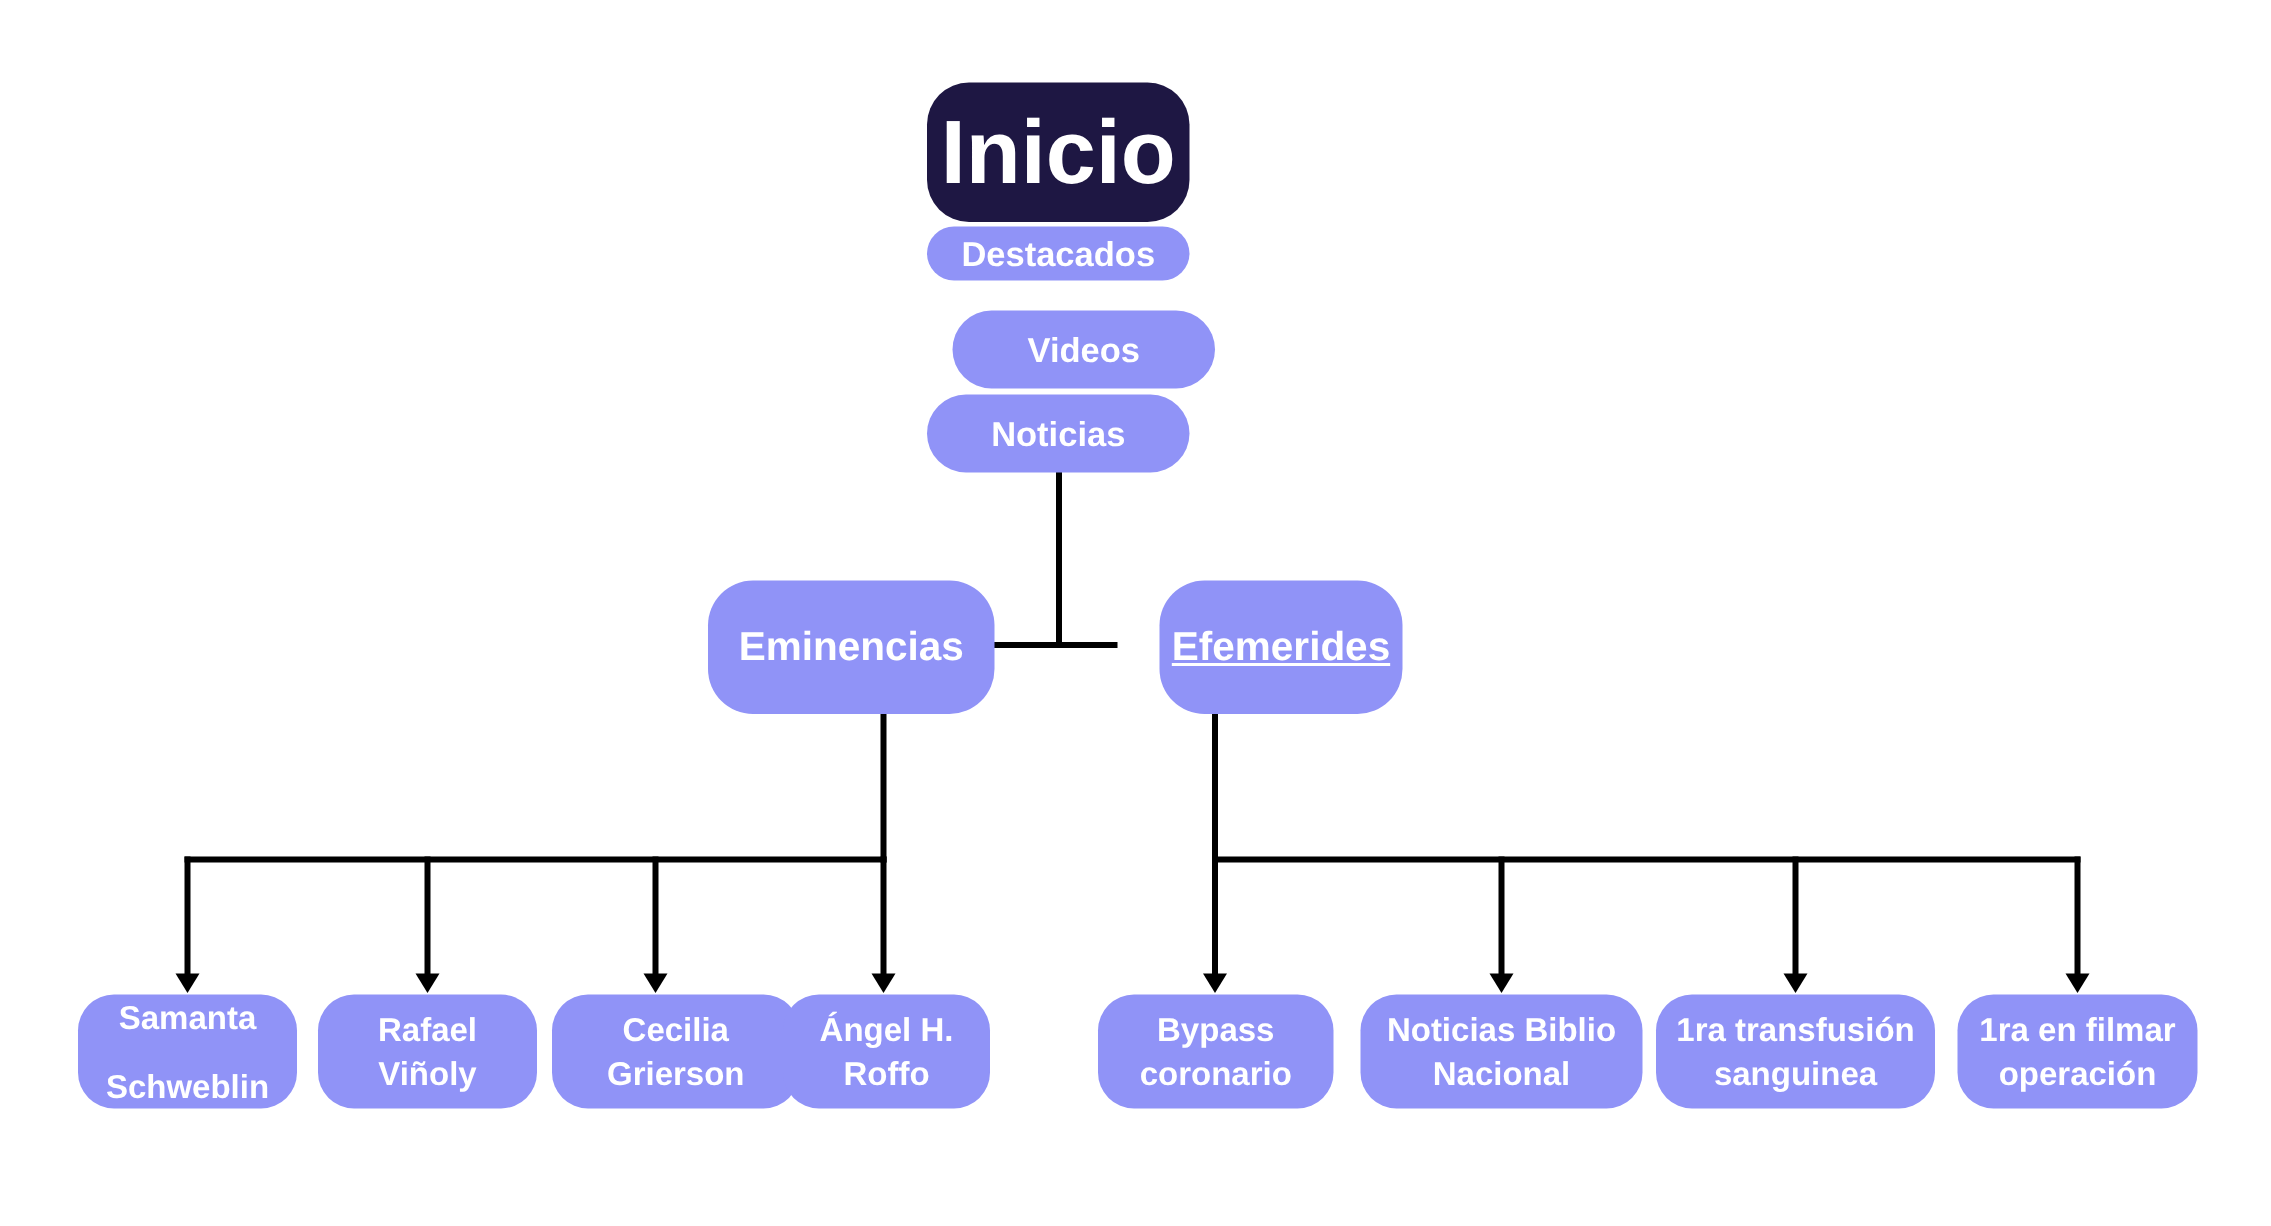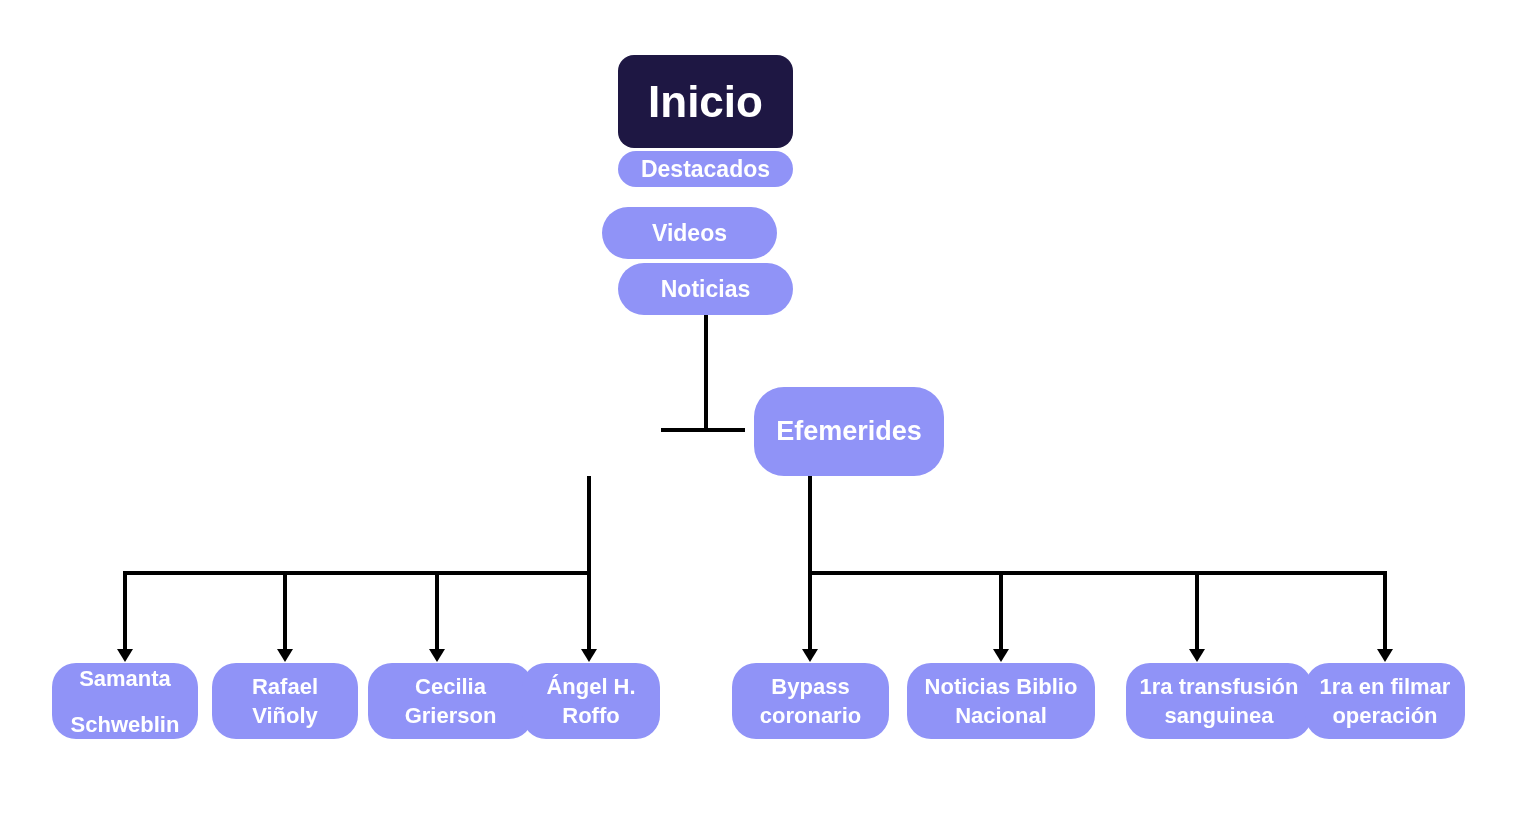--- a/index.html
+++ b/index.html
@@ -32,22 +32,22 @@
     flex-direction: column;
     align-items: center;
     justify-content: center;
     text-align: center;
     background: var(--node-bg);
     color: var(--node-text);
     font-weight: 700;
   }
   .node.root {
     background: var(--root-bg);
-    border-radius: 16px;
-    font-size: 44px;
+    border-radius: 28px;
+    font-size: 60px;
   }
   .node.pill {
     border-radius: 26px;
     font-size: 23px;
   }
   .node.branch {
     border-radius: 30px;
     font-size: 27px;
   }
   .node.leaf {
@@ -100,24 +100,25 @@
       <polygon points="1189,649 1205,649 1197,662"></polygon>
     </g>
     <g>
       <line x1="1385" y1="571" x2="1385" y2="650"></line>
       <polygon points="1377,649 1393,649 1385,662"></polygon>
     </g>
   </svg>
 
   <div class="node root" style="left:618px; top:55px; width:175px; height:93px;">Inicio</div>
   <div class="node pill" style="left:618px; top:151px; width:175px; height:36px;">Destacados</div>
-  <div class="node pill" style="left:602px; top:207px; width:175px; height:52px;">Videos</div>
+  <div class="node pill" style="left:635px; top:207px; width:175px; height:52px;">Videos</div>
   <div class="node pill" style="left:618px; top:263px; width:175px; height:52px;">Noticias</div>
 
-  <div class="node branch" style="left:754px; top:387px; width:190px; height:89px;">Efemerides</div>
+  <div class="node branch" style="left:472px; top:387px; width:191px; height:89px;">Eminencias</div>
+  <div class="node branch" style="left:773px; top:387px; width:162px; height:89px;text-decoration:underline;">Efemerides</div>
 
   <div class="node leaf" style="left:52px; top:663px; width:146px; height:76px;gap:17px;">
     <span>Samanta</span>
     <span>Schweblin</span>
   </div>
   <div class="node leaf" style="left:212px; top:663px; width:146px; height:76px;">
     <span>Rafael</span>
     <span>Viñoly</span>
   </div>
   <div class="node leaf" style="left:368px; top:663px; width:165px; height:76px;">
@@ -130,21 +131,21 @@
   </div>
 
   <div class="node leaf" style="left:732px; top:663px; width:157px; height:76px;">
     <span>Bypass</span>
     <span>coronario</span>
   </div>
   <div class="node leaf" style="left:907px; top:663px; width:188px; height:76px;">
     <span>Noticias Biblio</span>
     <span>Nacional</span>
   </div>
-  <div class="node leaf" style="left:1104px; top:663px; width:186px; height:76px;margin-left:22px;">
+  <div class="node leaf" style="left:1104px; top:663px; width:186px; height:76px;">
     <span>1ra transfusión</span>
     <span>sanguinea</span>
   </div>
   <div class="node leaf" style="left:1305px; top:663px; width:160px; height:76px;">
     <span>1ra en filmar</span>
     <span>operación</span>
   </div>
 
 </div>
 

